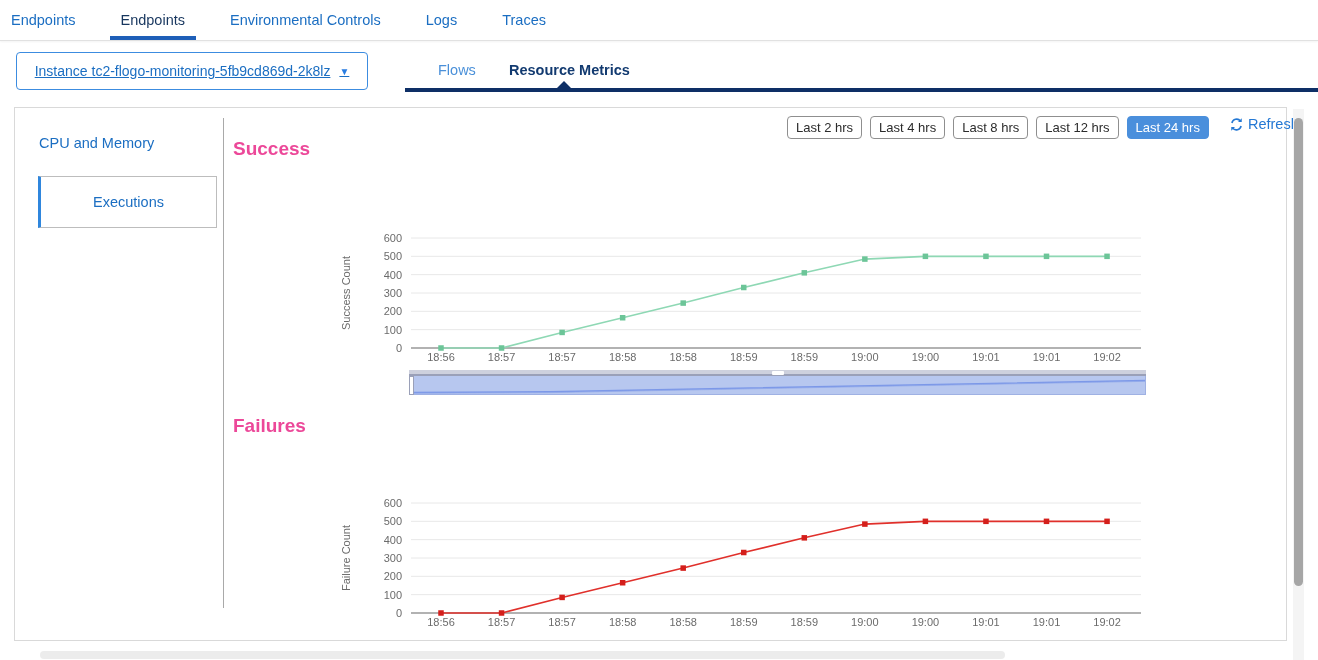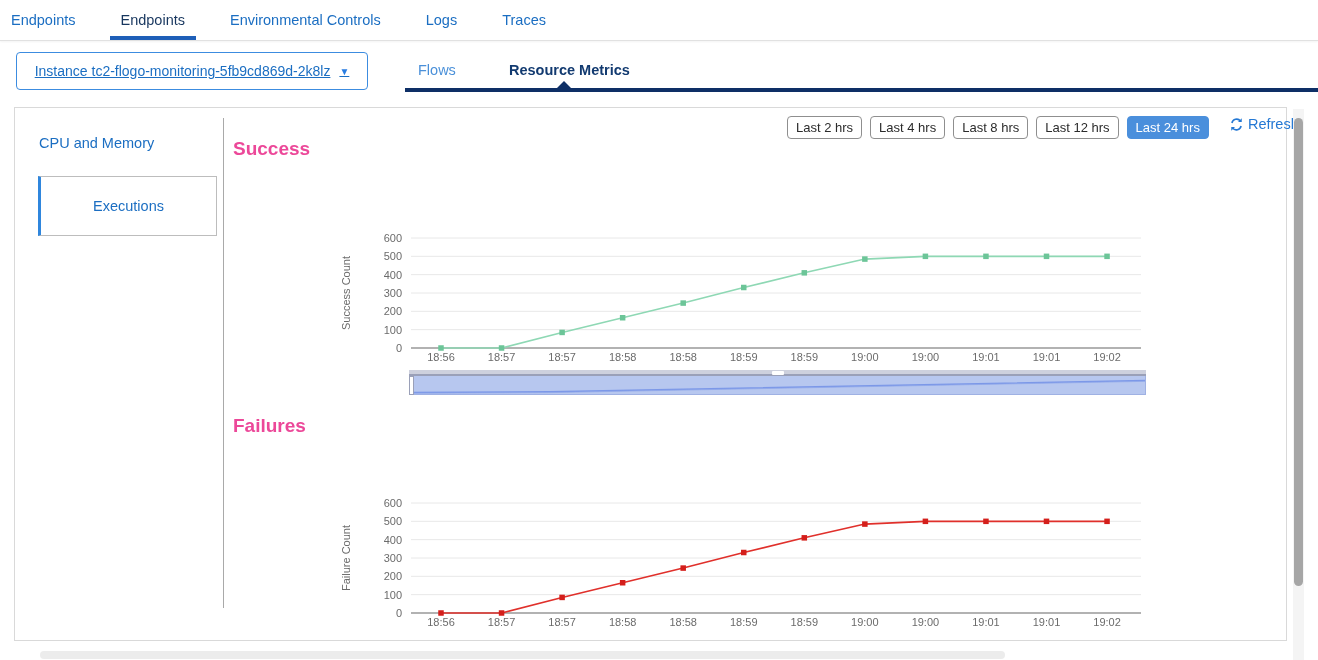--- a/index.html
+++ b/index.html
@@ -16,34 +16,34 @@
   .nav-item.active::after { content:""; position:absolute; left:-11px; right:-11px;
     bottom:0; height:4px; background:#1e5fb8; }
 
   
   .instance-dd { position:absolute; left:16px; top:52px; width:352px; height:38px;
     border:1px solid #3c8ce0; border-radius:4px; background:#fff; color:#1b6ec2;
     font-size:14px; display:flex; align-items:center; justify-content:center; gap:9px;
     cursor:pointer; z-index:4;text-decoration:underline; }
   .dd-caret { color:#2a7de1; font-size:10px; }
   .subtab { position:absolute; top:62px; font-size:14.5px; cursor:pointer; z-index:4;}
-  .subtab-flows { left:418px; color:#4a90d9; }
+  .subtab-flows { left:438px; color:#4a90d9; }
   .subtab-rm { left:509px; color:#123a70; font-weight:700; }
   .subtab-underline { position:absolute; left:405px; right:0; top:88px; height:4px;
     background:#0e2f66; }
   .subtab-pointer { position:absolute; left:556px; top:81px; width:0; height:0;
     border-left:8px solid transparent; border-right:8px solid transparent;
     border-bottom:8px solid #0e2f66; }
 
   
   .panel { position:absolute; left:14px; top:107px; width:1273px; height:534px;
     border:1px solid #d9d9d9; background:#fff; }
   .side-link { position:absolute; left:24px; top:27px; width:180px; text-align:left;
     color:#1b6ec2; font-size:14.5px; cursor:pointer; }
-  .side-selected { position:absolute; left:23px; top:68px; width:179px; height:60px;
+  .side-selected { position:absolute; left:23px; top:68px; width:179px; height:52px;
     border:1px solid #bdbdbd; border-left:3px solid #2f86dd; background:#fff;
     color:#1b6ec2; font-size:14.5px; display:flex; align-items:center;
     justify-content:center; cursor:pointer; }
   .side-divider { position:absolute; left:208px; top:10px; width:1px; height:490px;
     background:#a9a9a9; }
 
   
   .toolbar { position:absolute; left:772px; top:8px; display:flex; align-items:flex-start;
     gap:8px; }
   .range-btn { border:1px solid #8f8f8f; border-radius:4px; background:#fff;

